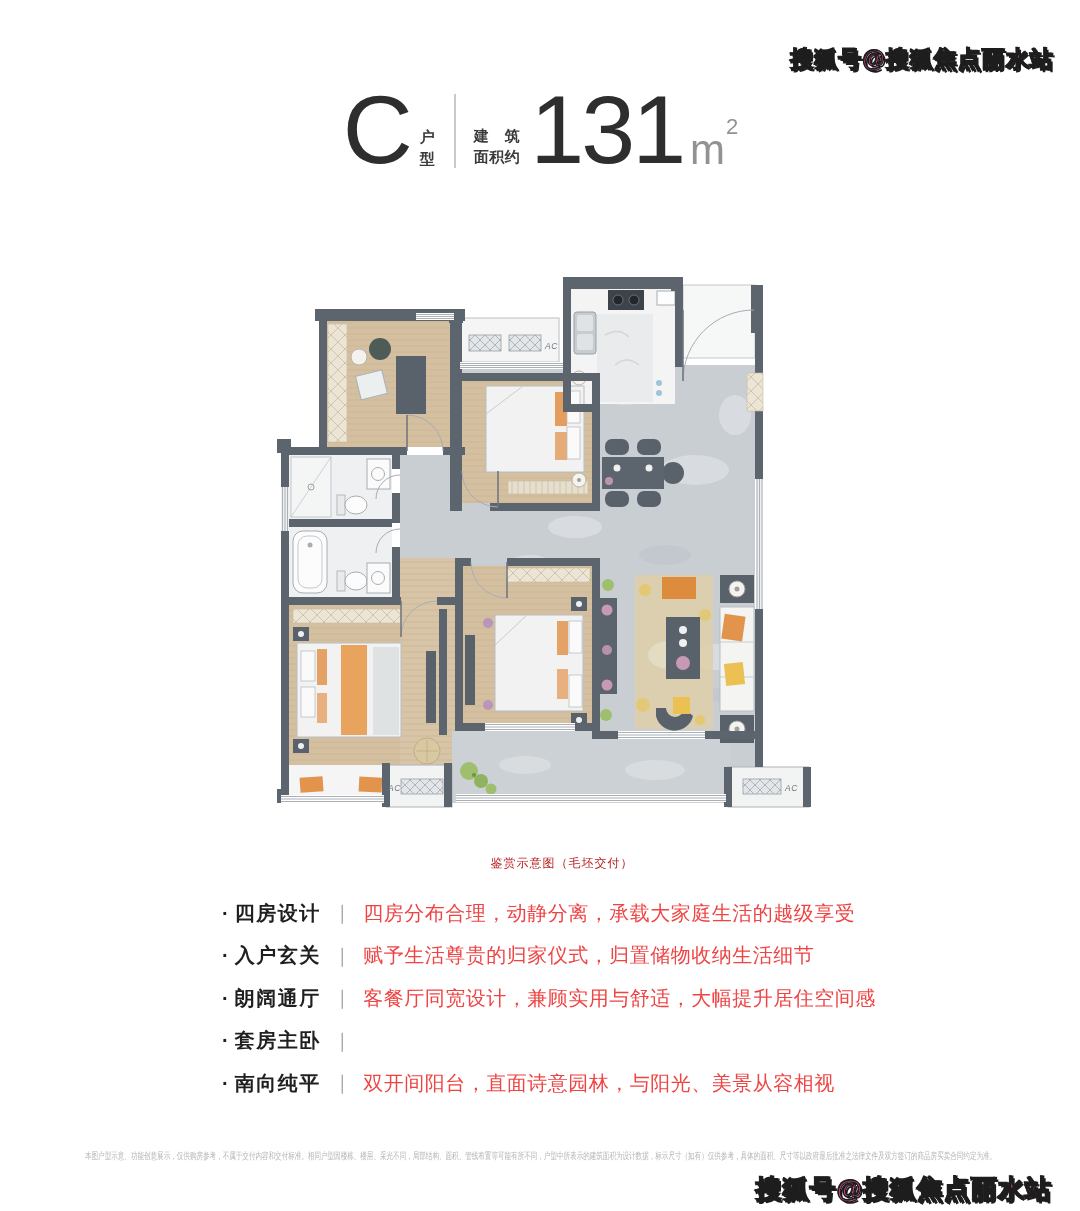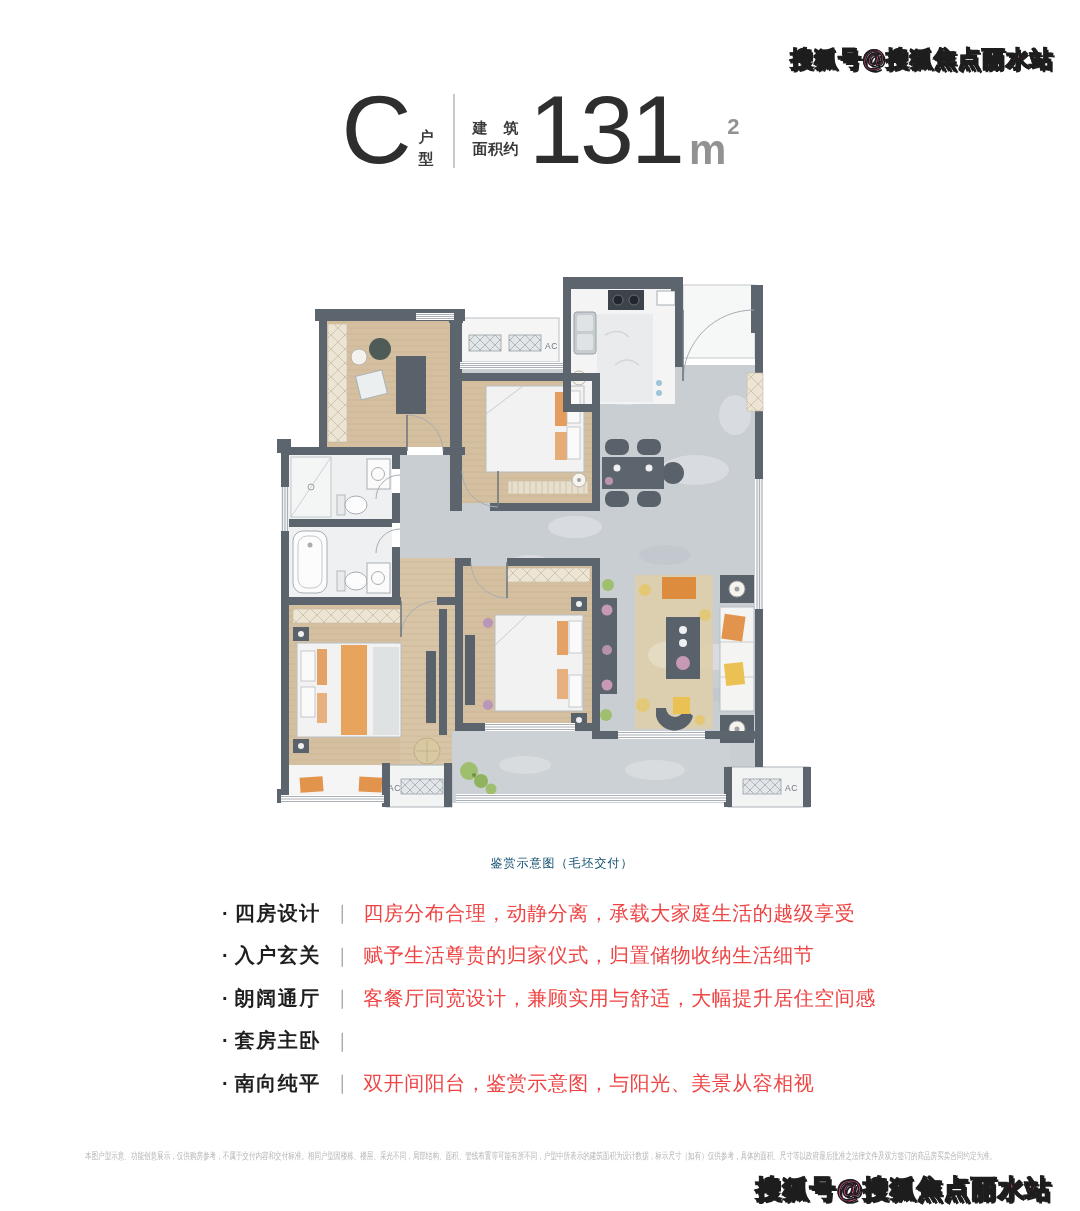--- a/index.html
+++ b/index.html
@@ -5,45 +5,45 @@
   html,body{margin:0;padding:0;background:#fff;}
   body{width:1080px;height:1211px;position:relative;overflow:hidden;
        font-family:"Liberation Sans","DejaVu Sans",sans-serif;color:#2b2b2b;}
   
   .hdr{position:absolute;top:92px;left:0;width:100%;display:flex;
        justify-content:center;align-items:flex-end;}
   .big{font-size:97px;line-height:.78;font-weight:500;letter-spacing:-3px;color:#2e2e2e;}
   .type-col{display:flex;flex-direction:column;row-gap:7px;margin:0 0 2px 10px;
        font-size:15px;font-weight:600;color:#3a3a3a;letter-spacing:1px;line-height:1;}
   .vline{width:2px;height:74px;background:#c9c9c9;margin:0 18px 0 18px;}
-  .prefix-col{display:flex;flex-direction:column;row-gap:6px;margin:0 10px 12px 0;
+  .prefix-col{display:flex;flex-direction:column;row-gap:6px;margin:0 10px 4px 0;
        font-size:15px;font-weight:600;color:#3a3a3a;line-height:1;letter-spacing:.5px;}
-  .unit{font-size:42px;color:#929292;margin:0 0 1px 7px;line-height:.8;font-weight:700;text-align:center;}
+  .unit{font-size:42px;color:#929292;margin:0 0 1px 7px;line-height:.8;font-weight:400;text-align:center;}
   .unit sup{font-size:22px;position:relative;top:-15px;left:1px;}
   
   .wm{position:absolute;font-weight:700;color:#ec4899;letter-spacing:1px;
       -webkit-text-stroke:1.3px #1d1d1d;
       text-shadow:2px 2px 0 #1d1d1d,-1px -1px 0 #1d1d1d;white-space:nowrap;}
   .wm-top{top:44px;right:26px;font-size:23px;}
   .wm-bottom{top:1172px;right:28px;font-size:26px;}
   
   .caption{position:absolute;top:855px;left:calc(50% + 22px);transform:translateX(-50%);
-      font-size:12px;color:#0c4a6e;letter-spacing:1px;white-space:nowrap;}
+      font-size:12px;color:#b91c1c;letter-spacing:1px;white-space:nowrap;}
   .features{position:absolute;left:222px;top:903px;}
   .feat-row{display:flex;align-items:center;height:20px;margin-bottom:22.5px;
       font-size:20px;white-space:nowrap;}
   .feat-dot{font-weight:700;margin-right:6px;color:#1f1f1f;}
   .feat-label{font-weight:700;color:#1f1f1f;letter-spacing:1.5px;}
   .feat-sep{color:#9a9a9a;margin:0 12px;font-size:19px;}
   .feat-text{color:#ef4444;letter-spacing:.5px;}
   .disclaimer{position:absolute;left:85px;top:1150px;width:1340px;
       font-size:9.5px;color:#b5b5b5;transform:scaleX(.69);transform-origin:left top;
       white-space:nowrap;}
   
-  .plan{position:absolute;left:275px;top:265px;width:540px;height:560px;}
+  .plan{position:absolute;left:275px;top:265px;width:540px;height:560px;font-style:italic;}
   .plan svg{display:block;}
   .w{fill:#5c646e;}
   .ac{font-size:8.5px;fill:#6f767d;font-family:"Liberation Sans",sans-serif;letter-spacing:.5px;}
 </style>
 </head>
 <body>
 
 <div class="hdr">
   <div class="big">C</div>
   <div class="type-col">
@@ -410,19 +410,19 @@
   </div>
   <div class="feat-row">
     <span class="feat-dot">·</span>
     <span class="feat-label">套房主卧</span>
     <span class="feat-sep">｜</span>
   </div>
   <div class="feat-row">
     <span class="feat-dot">·</span>
     <span class="feat-label">南向纯平</span>
     <span class="feat-sep">｜</span>
-    <span class="feat-text">双开间阳台，鉴赏示意图，与阳光、美景从容相视</span>
+    <span class="feat-text">双开间阳台，直面诗意园林，与阳光、美景从容相视</span>
   </div>
 </div>
 
 <div class="disclaimer">本图户型示意、功能创意展示，仅供购房参考，不属于交付内容和交付标准。相同户型因楼栋、楼层、采光不同，局部结构、面积、管线布置等可能有所不同，户型中所表示的建筑面积为设计数据，标示尺寸（如有）仅供参考，具体的面积、尺寸等以政府最后批准之法律文件及双方签订的商品房买卖合同约定为准。</div>
 
 <div class="wm wm-bottom">搜狐号@搜狐焦点丽水站</div>
 
 </body></html>

